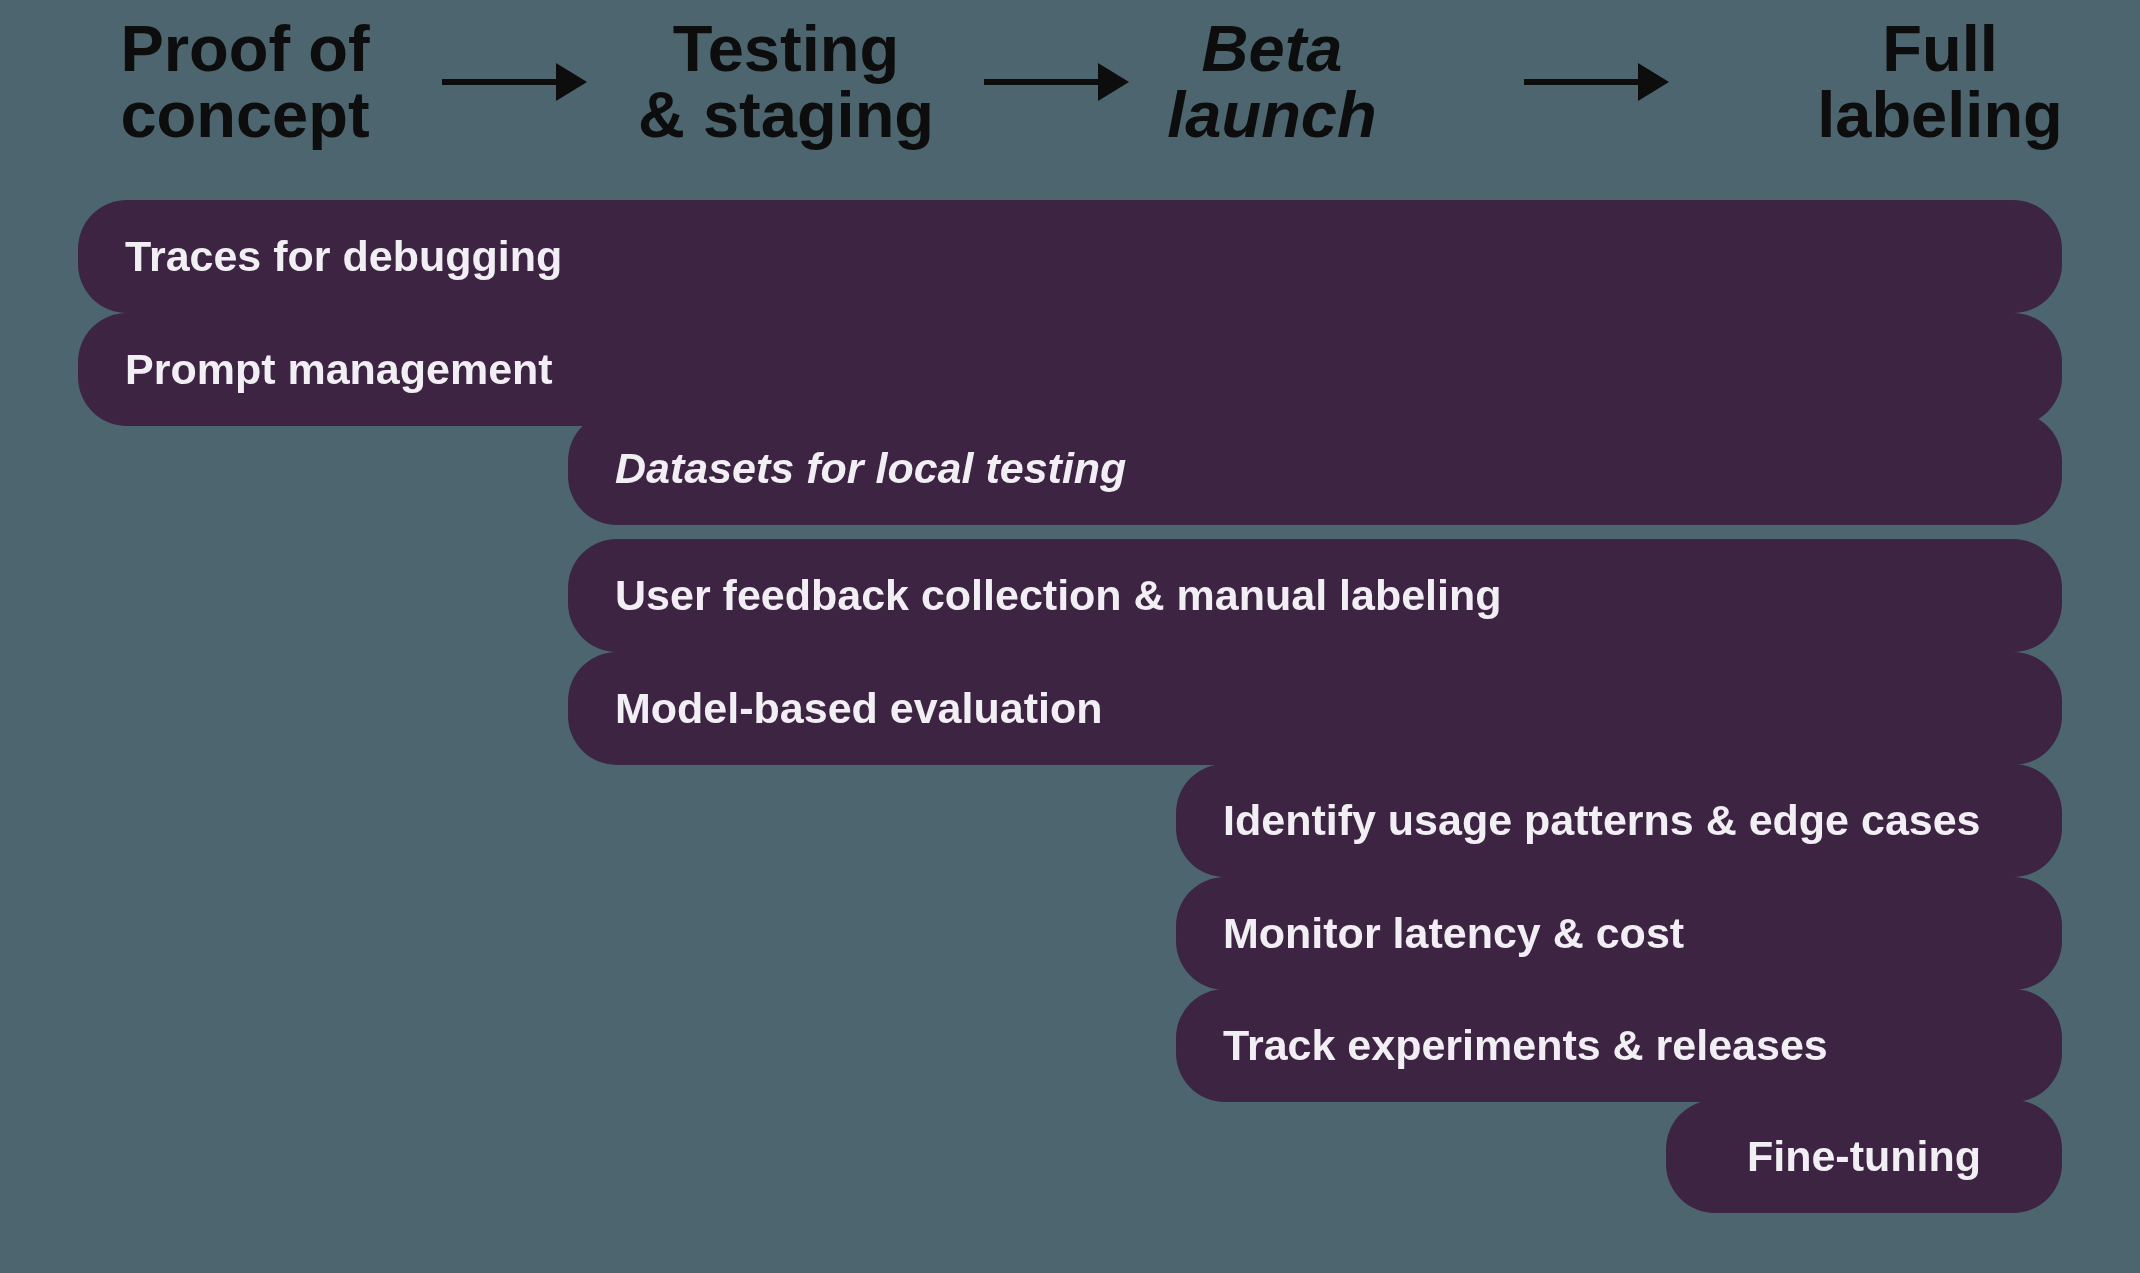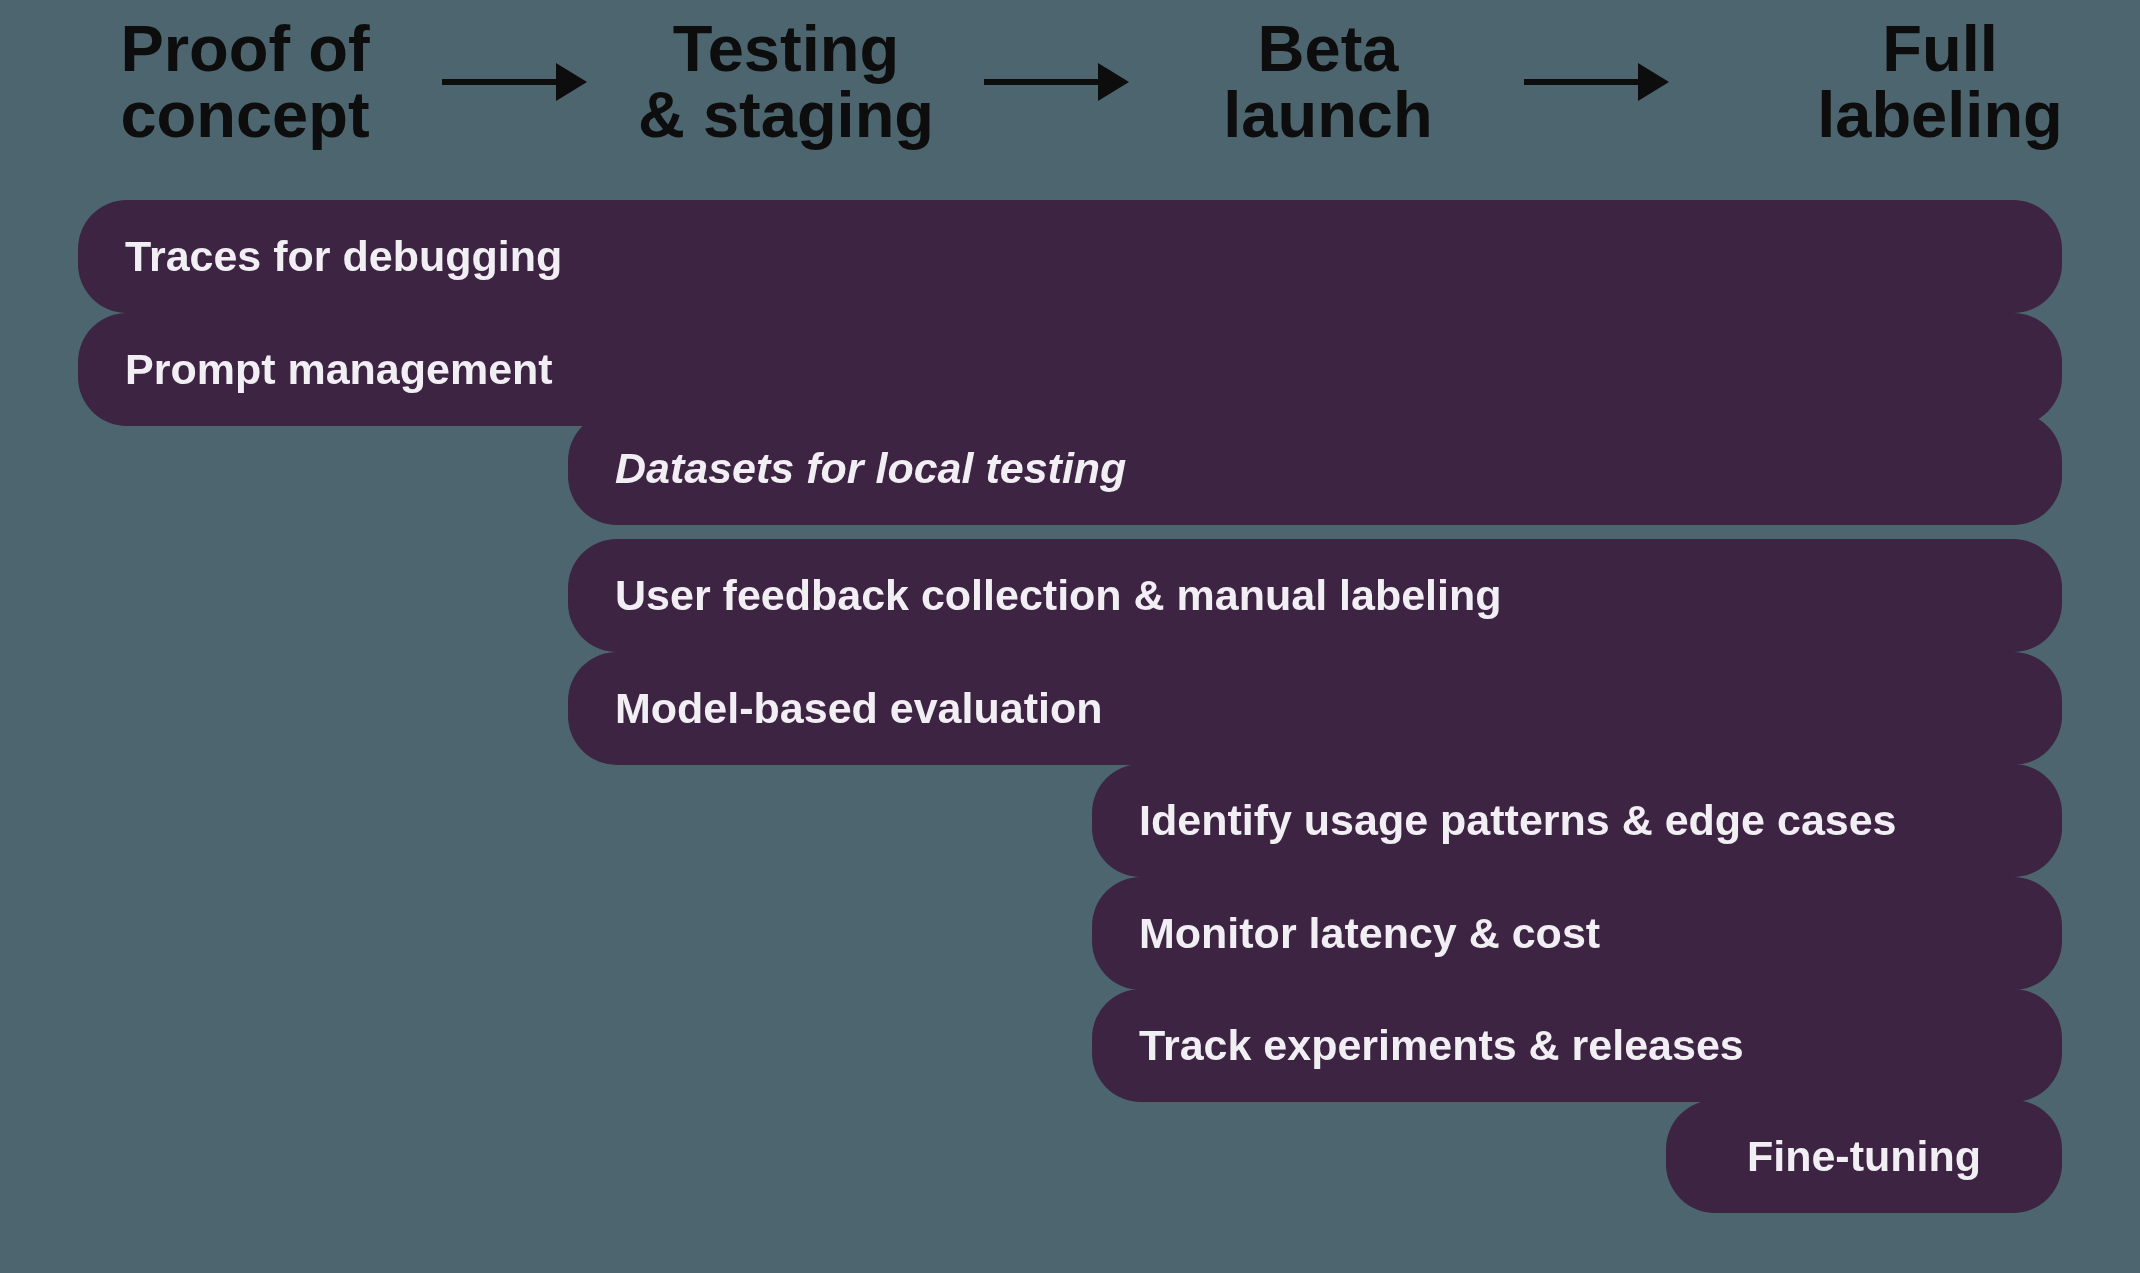--- a/index.html
+++ b/index.html
@@ -28,21 +28,21 @@
     width: 480px;
     transform: translateX(-50%);
     text-align: center;
     font-size: 65px;
     line-height: 66px;
     font-weight: 700;
     color: var(--phase-text);
   }
   .phase-1 { left: 245px; }
   .phase-2 { left: 786px; }
-  .phase-3 { left: 1328px; }
+  .phase-3 { left: 1272px; font-style: italic; }
   .phase-4 { left: 1940px; }
   .arrow {
     position: absolute;
     top: 60px;
     width: 145px;
     height: 44px;
     color: var(--arrow);
   }
   .arrow-1 { left: 442px; }
   .arrow-2 { left: 984px; }
@@ -57,21 +57,21 @@
     align-items: center;
     padding-left: 47px;
     color: var(--bar-text);
     font-size: 43px;
     font-weight: 700;
     white-space: nowrap;
   }
   .bar.centered { justify-content: center; padding-left: 0; }
   .c1 { left: 78px; }
   .c2 { left: 568px; }
-  .c3 { left: 1092px; text-align: center; }
+  .c3 { left: 1176px; text-align: center; }
   .c4 { left: 1666px; }
   .r1 { top: 200px; }
   .r2 { top: 313px; }
   .r3 { top: 412px; font-style: italic; }
   .r4 { top: 539px; }
   .r5 { top: 652px; }
   .r6 { top: 764px; }
   .r7 { top: 877px; }
   .r8 { top: 989px; }
   .r9 { top: 1100px; }

